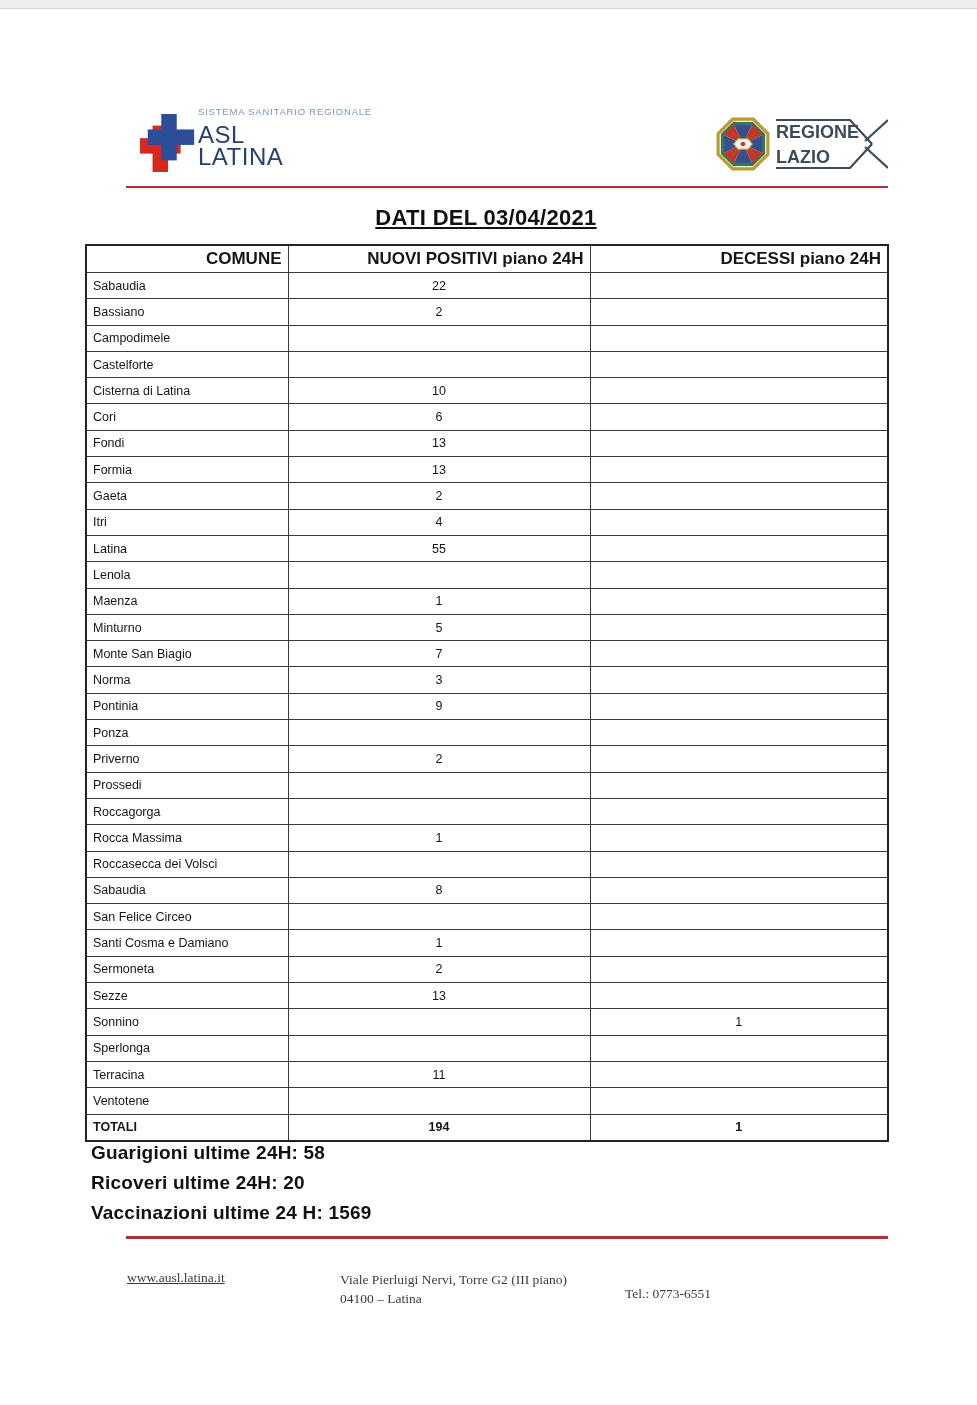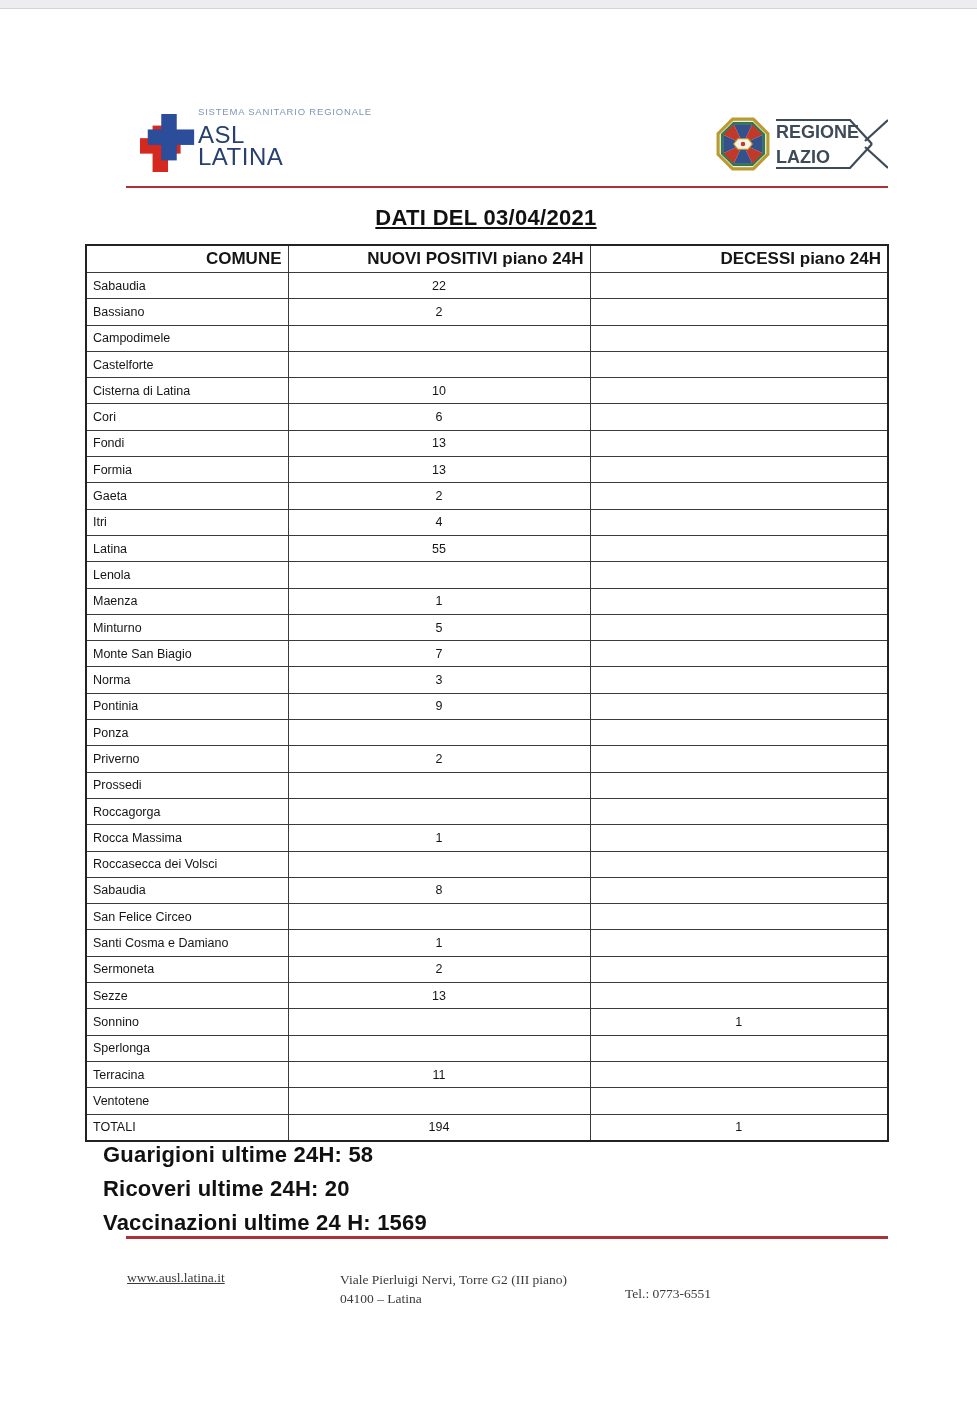--- a/index.html
+++ b/index.html
@@ -58,27 +58,27 @@
     border:1px solid #3a3a3a;
     height:25.3px;padding:0 6px;
     overflow:hidden;white-space:nowrap;vertical-align:middle;
   }
   .data-table{border:2px solid #222;}
   .data-table thead th{
     font-weight:bold;font-size:17px;text-align:right;height:26px;margin-left:20px;
   }
   .c-comune{text-align:left;}
   .c-num{text-align:center;}
-  .data-table tfoot td{font-weight:normal;}
+  .data-table tfoot td{font-weight:bold;}
 
   
   .summary{position:absolute;left:87px;top:1142px;}
   .summary-line{
-    font-size:22px;font-weight:bold;color:#111;
-    margin:0 0 8px 16px;letter-spacing:.2px;
+    font-size:19px;font-weight:bold;color:#111;
+    margin:0 0 8px 4px;letter-spacing:.2px;
   }
 
   
   .footer{
     position:absolute;left:0;top:1264px;width:977px;
     font-family:"Liberation Serif", serif;font-size:13.5px;color:#3a3a3a;
   }
   .footer-website{position:absolute;left:127px;top:6px;text-decoration:underline;}
   .footer-address{position:absolute;left:340px;top:6px;line-height:19px;}
   .footer-phone{position:absolute;left:625px;top:22px;}

